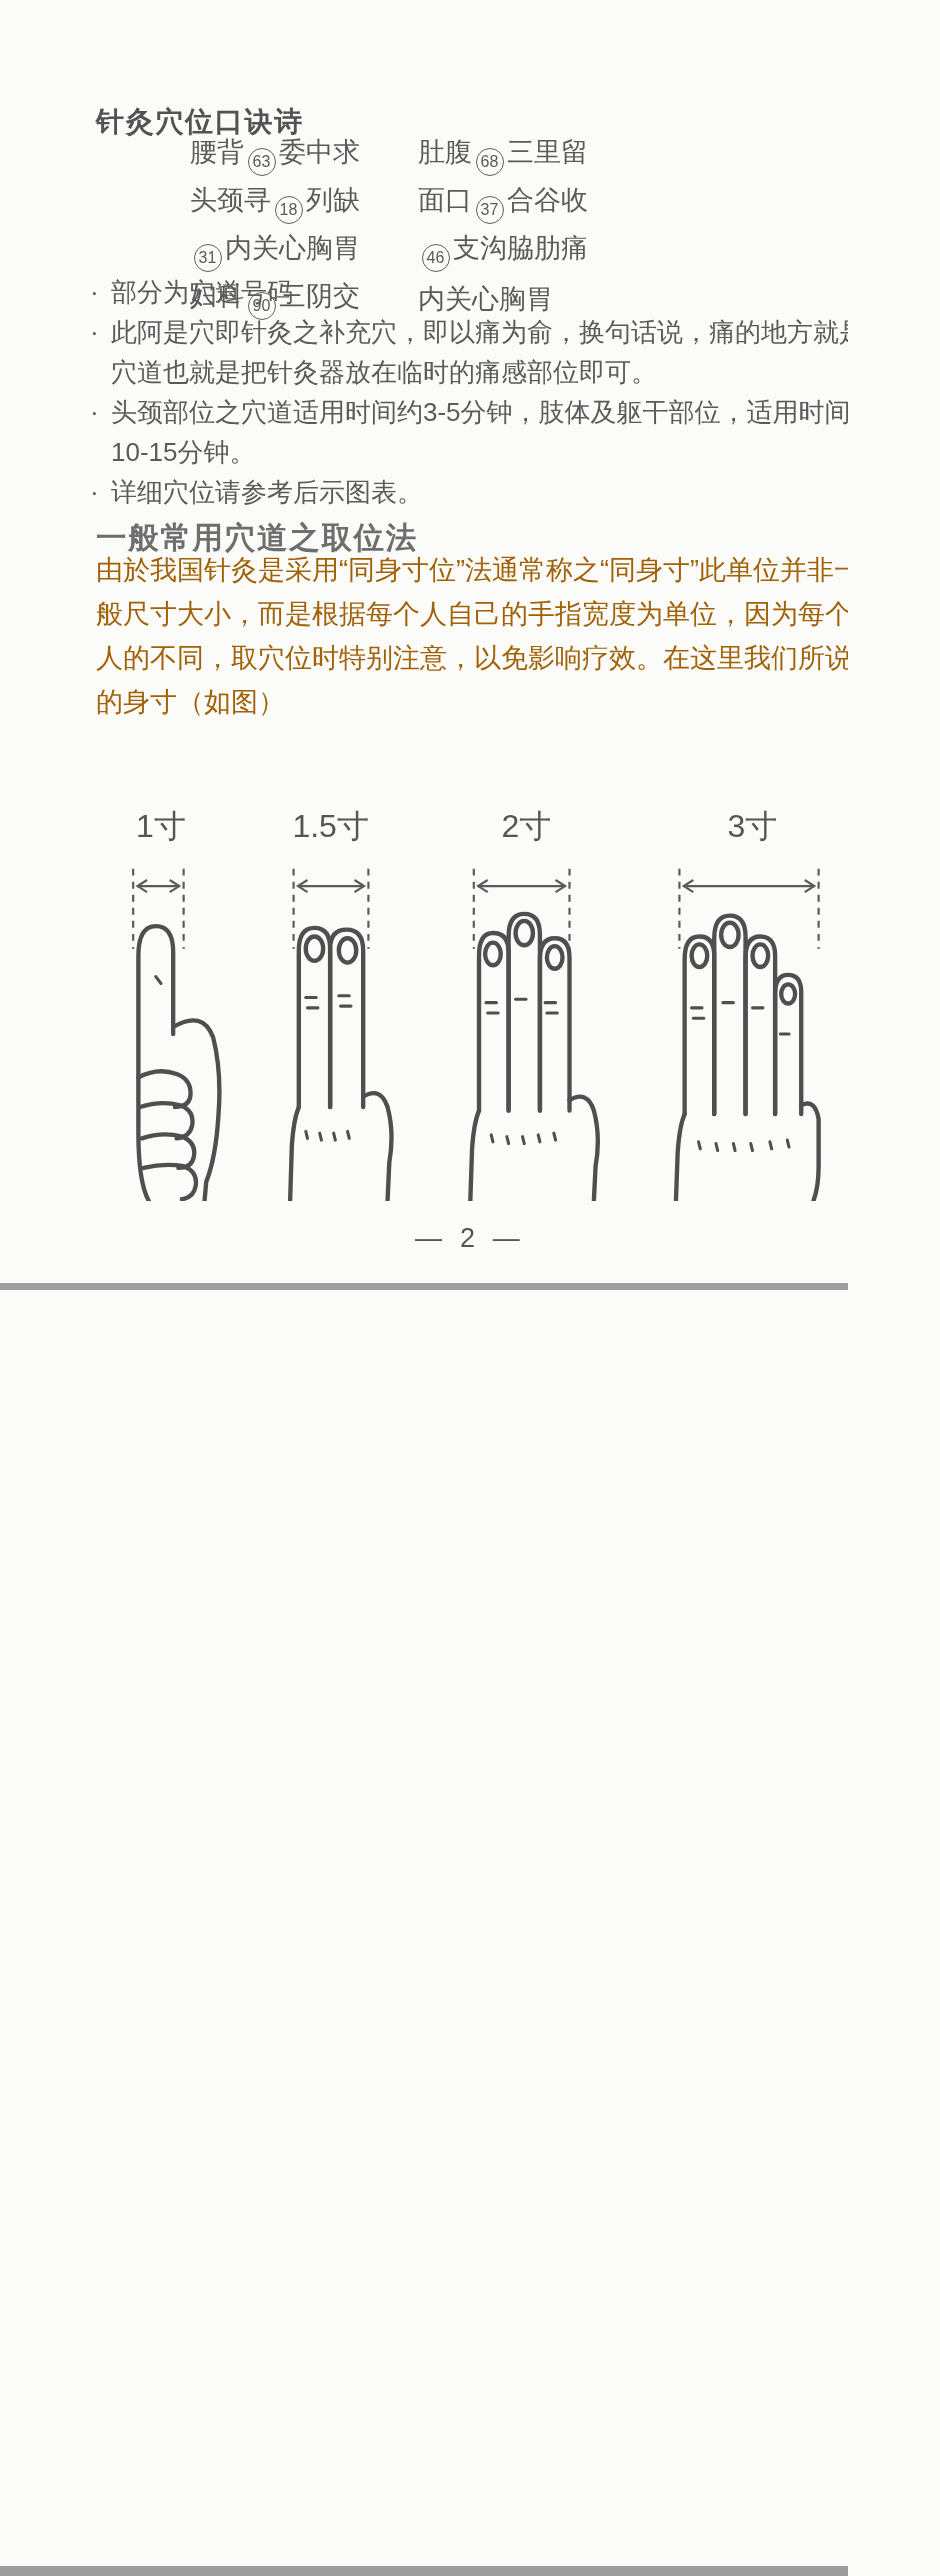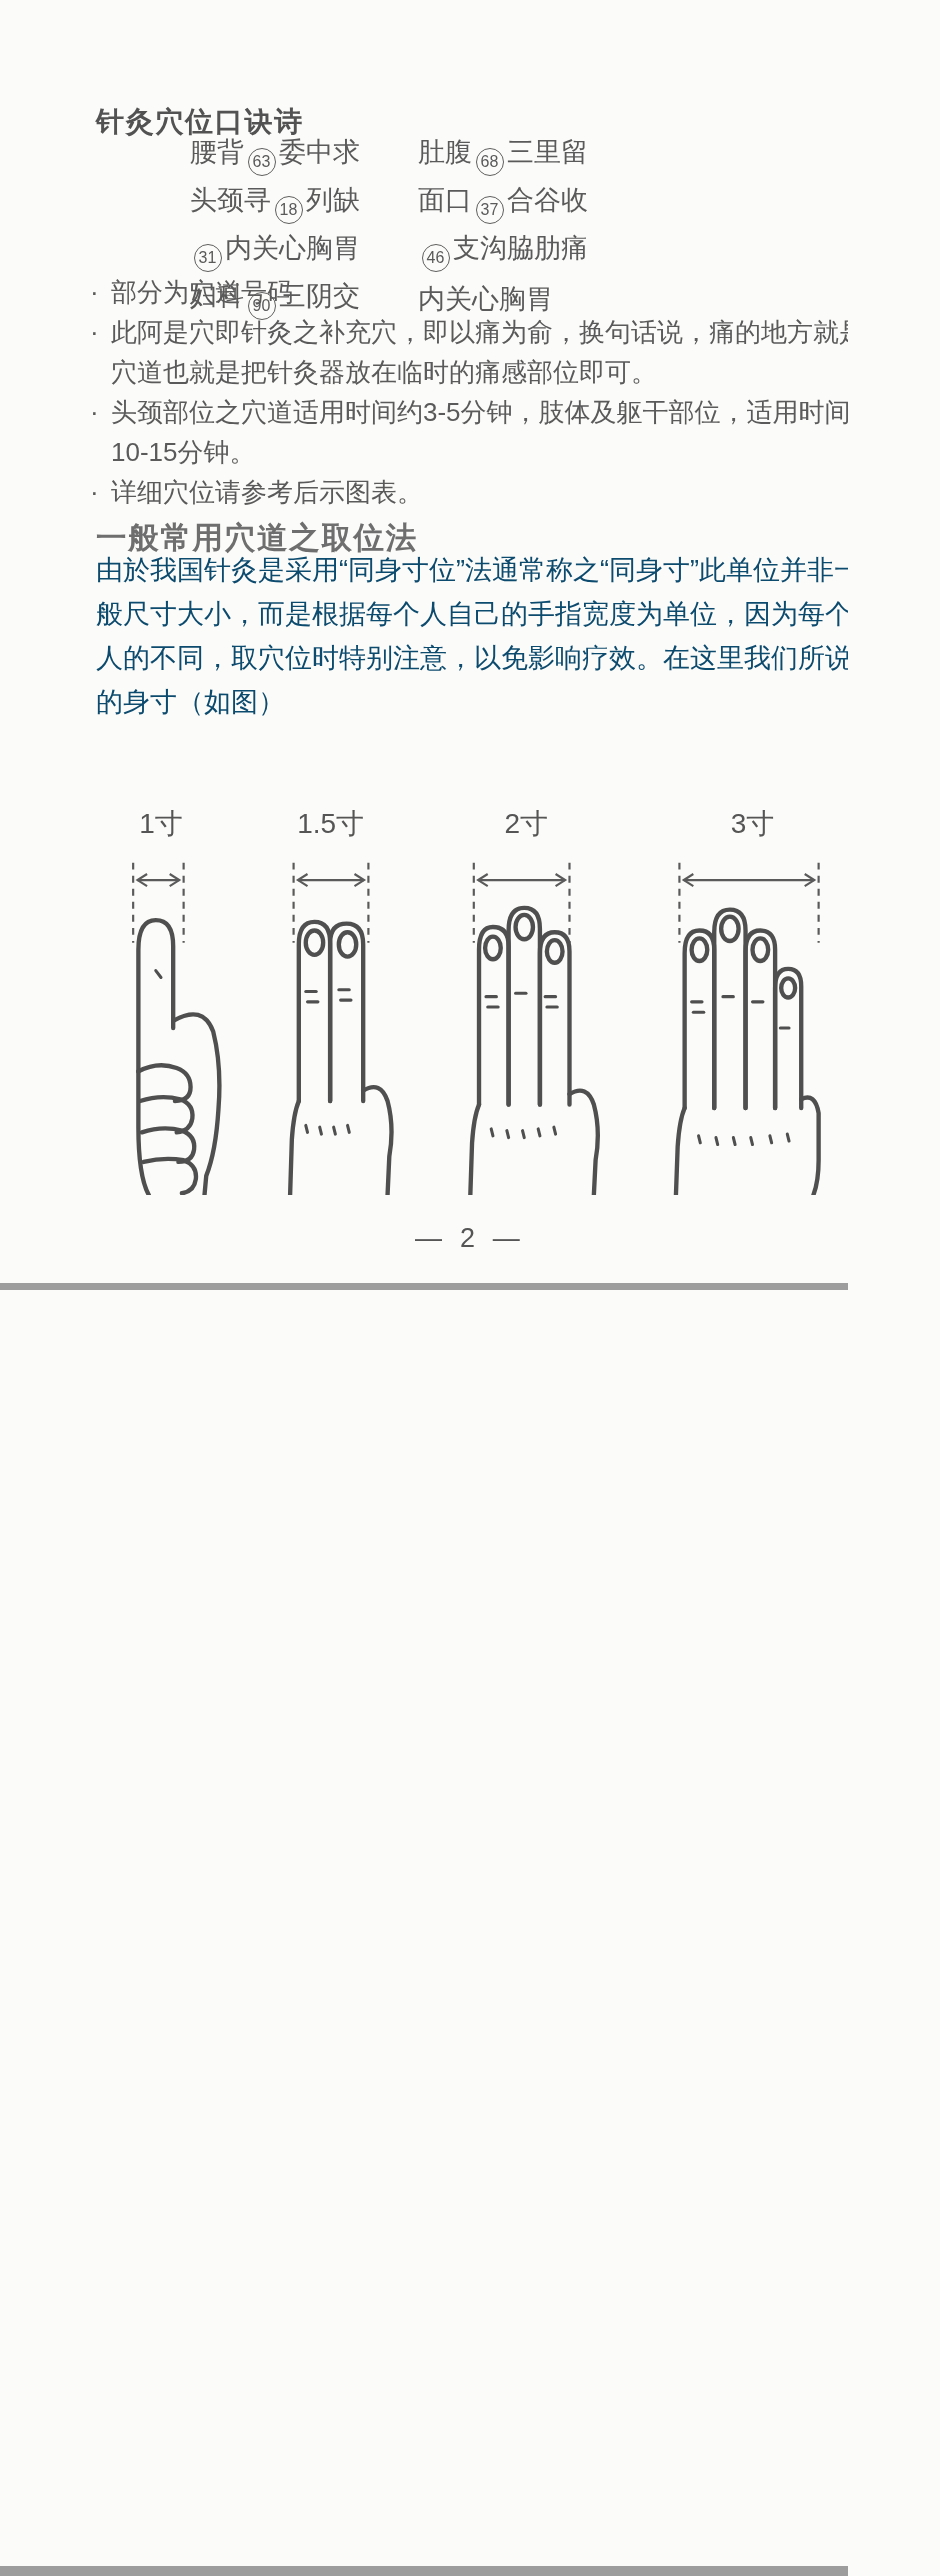--- a/index.html
+++ b/index.html
@@ -16,24 +16,24 @@
   .poem-line{height:48px;display:flex;align-items:center;}
   .poem-col1{display:inline-block;width:228px;}
   .circ{display:inline-flex;align-items:center;justify-content:center;
     width:26px;height:26px;border:1.7px solid #5f5f5f;border-radius:50%;
     font-size:16px;line-height:1;margin:0 3.5px;vertical-align:-5.2px;flex:0 0 auto;color:#5a5a5a;}
   .poem .circ{display:inline-flex;}
   .bullets{position:absolute;left:90px;top:272px;width:788px;list-style:none;margin:0;padding:0;}
   .bullets li{position:relative;font-size:26px;line-height:40px;padding-left:21px;color:#5a5a5a;}
   .bullets li .dot{position:absolute;left:0;top:0;font-size:26px;}
   .sec-title{position:absolute;left:96px;top:493px;font-size:30.5px;font-weight:600;color:#6e6e6e;letter-spacing:1.7px;text-align:center;}
-  .para{position:absolute;left:96px;top:548px;width:775px;font-size:27px;line-height:44px;color:#0c4a6e;margin:0;}
+  .para{position:absolute;left:96px;top:548px;width:775px;font-size:27px;line-height:44px;color:#a16207;margin:0;}
   .hands{position:absolute;left:100px;top:805px;width:757px;display:flex;justify-content:space-between;align-items:flex-start;}
   .hand{text-align:center;}
-  .hand-label{font-size:28px;color:#555;margin-bottom:3.5px;}
+  .hand-label{font-size:32px;color:#555;margin-bottom:3.5px;}
   .page-footer{position:absolute;left:0;width:940px;text-align:center;font-size:27px;color:#555;letter-spacing:5.2px;}
   .pf2{top:1223px;}
   .sep{position:absolute;left:0;width:940px;background:var(--sep);}
   .sep1{top:1283px;height:7px;} .sep2{top:2566px;height:9.6px;}
   svg .stroke{stroke:#4f4f4f;stroke-width:5;fill:none;stroke-linecap:round;stroke-linejoin:round;}
   svg .thin{stroke:#4f4f4f;stroke-width:3.5;fill:none;stroke-linecap:round;}
   svg .dash{stroke:#5a5a5a;stroke-width:2.5;stroke-dasharray:8 7;fill:none;}
   svg .arr{stroke:#5a5a5a;stroke-width:2.5;fill:none;}
 </style>
 </head>

